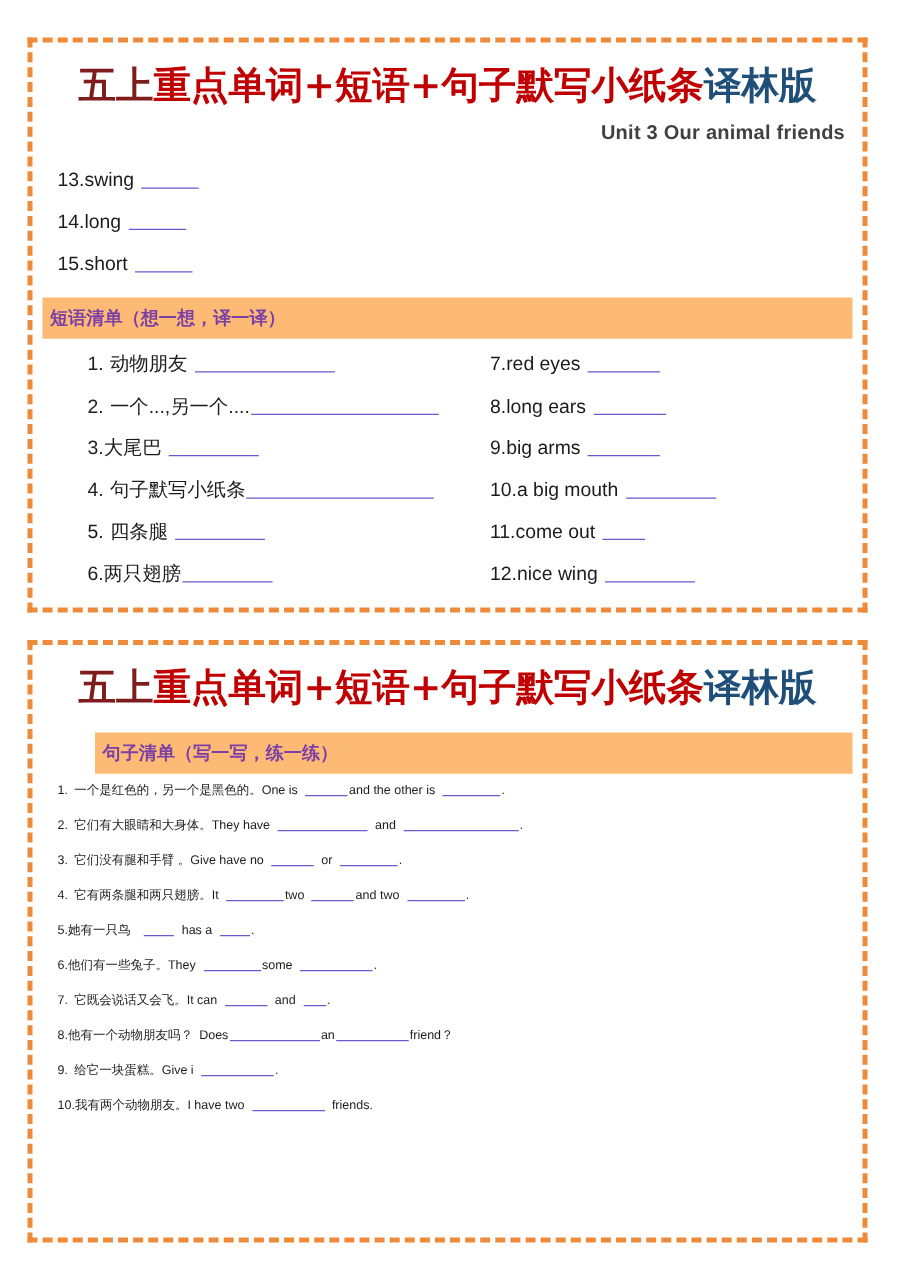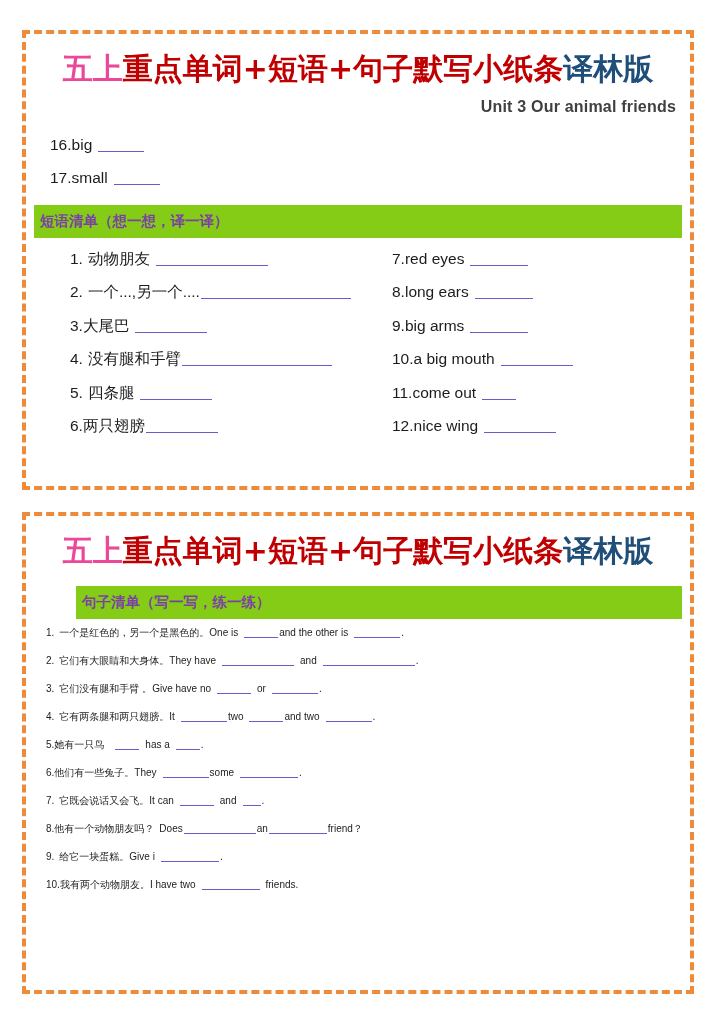--- a/index.html
+++ b/index.html
@@ -36,37 +36,37 @@
     text-align:center;
     font-family:"DejaVu Serif","Liberation Serif",serif;
     font-weight:bold;
     font-size:30px;
     letter-spacing:0px;
     white-space:nowrap;
     line-height:1.25;
     margin:0;
     padding-top:16px;
   }
-  .t-black{color:#ec4899;}
+  .t-black{color:#7f1d1d;}
   .t-red{color:#C00000;}
   .t-blue{color:#1F4E79;}
 
   .subtitle{
     text-align:right;
     color:#404040;
     font-weight:bold;
     font-size:16px;
     margin:0;
     padding-top:10px;
     letter-spacing:.2px;
   }
 
   
   .section-bar{
-    background:#84cc16;
+    background:#fdba74;
     color:#7B3FA8;
     font-weight:bold;
     font-size:14.5px;
     padding:7px 8px 7px 6px;
     margin:0 -6px;
     box-sizing:border-box;
   }
 
   
   .two-col{
@@ -117,34 +117,35 @@
   <div class="card" id="card-words">
     <div class="card-inner">
 
       <div class="title">
         <span class="t-black">五上</span><span class="t-red">重点单词+短语+句子默写小纸条</span><span class="t-blue">译林版</span>
       </div>
 
       <div class="subtitle">Unit 3 Our animal friends</div>
 
       <div class="two-col" style="margin-top:12px;">
-        <div class="col col-right">
-          <div class="item"><span>16.</span><span>big</span><span class="sp"></span><span class="blank b-md"></span></div>
-          <div class="item"><span>17.</span><span>small</span><span class="sp"></span><span class="blank b-md"></span></div>
+        <div class="col">
+          <div class="item"><span>13.</span><span>swing</span><span class="sp"></span><span class="blank b-md"></span></div>
+          <div class="item"><span>14.</span><span>long</span><span class="sp"></span><span class="blank b-md"></span></div>
+          <div class="item"><span>15.</span><span>short</span><span class="sp"></span><span class="blank b-md"></span></div>
         </div>
       </div>
 
       <div class="section-bar" style="margin-top:10px;">短语清单（想一想，译一译）</div>
 
       <div class="two-col" style="margin-top:4px;margin-left:24px;">
         <div class="col">
           <div class="item cn"><span>1.</span><span class="sp"></span><span>动物朋友</span><span class="sp"></span><span class="blank b-3x"></span></div>
           <div class="item cn"><span>2.</span><span class="sp"></span><span>一个...,另一个....</span><span class="blank b-4x"></span></div>
           <div class="item cn"><span>3.</span><span>大尾巴</span><span class="sp"></span><span class="blank b-xl"></span></div>
-          <div class="item cn"><span>4.</span><span class="sp"></span><span>没有腿和手臂</span><span class="blank b-4x"></span></div>
+          <div class="item cn"><span>4.</span><span class="sp"></span><span>句子默写小纸条</span><span class="blank b-4x"></span></div>
           <div class="item cn"><span>5.</span><span class="sp"></span><span>四条腿</span><span class="sp"></span><span class="blank b-xl"></span></div>
           <div class="item cn"><span>6.</span><span>两只翅膀</span><span class="blank b-xl"></span></div>
         </div>
         <div class="col col-right">
           <div class="item"><span>7.</span><span>red eyes</span><span class="sp"></span><span class="blank b-lg"></span></div>
           <div class="item"><span>8.</span><span>long ears</span><span class="sp"></span><span class="blank b-lg"></span></div>
           <div class="item"><span>9.</span><span>big arms</span><span class="sp"></span><span class="blank b-lg"></span></div>
           <div class="item"><span>10.</span><span>a big mouth</span><span class="sp"></span><span class="blank b-xl"></span></div>
           <div class="item"><span>11.</span><span>come out</span><span class="sp"></span><span class="blank b-sm"></span></div>
           <div class="item"><span>12.</span><span>nice wing</span><span class="sp"></span><span class="blank b-xl"></span></div>

